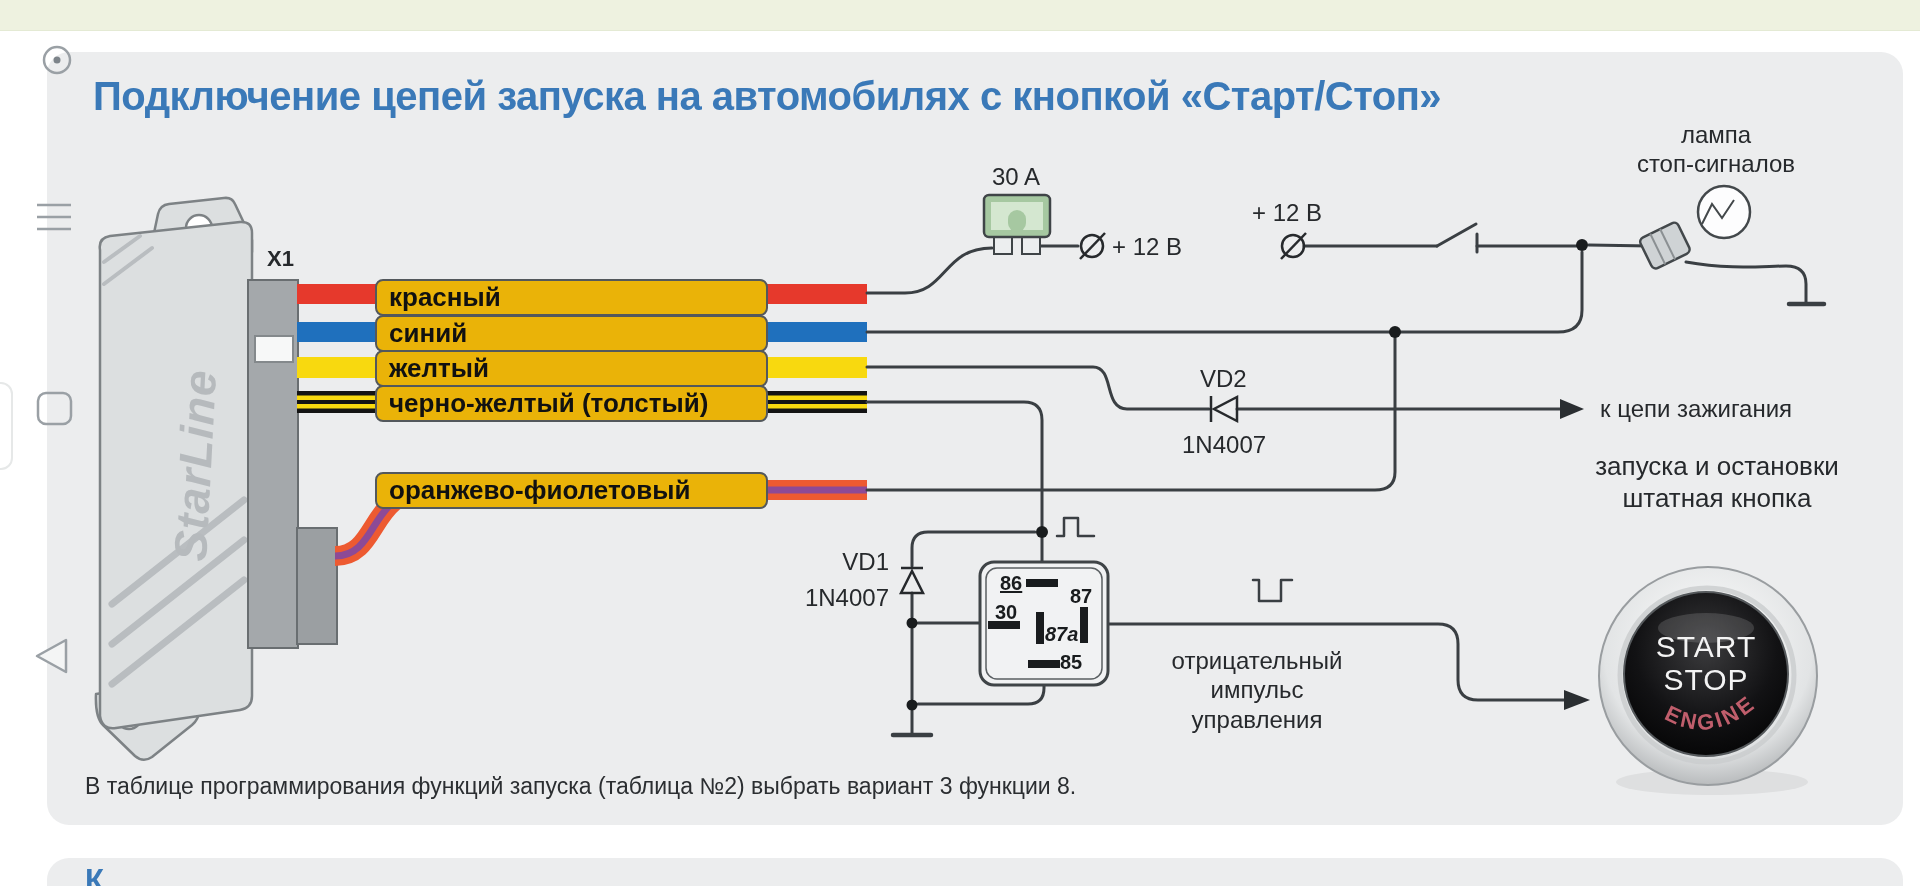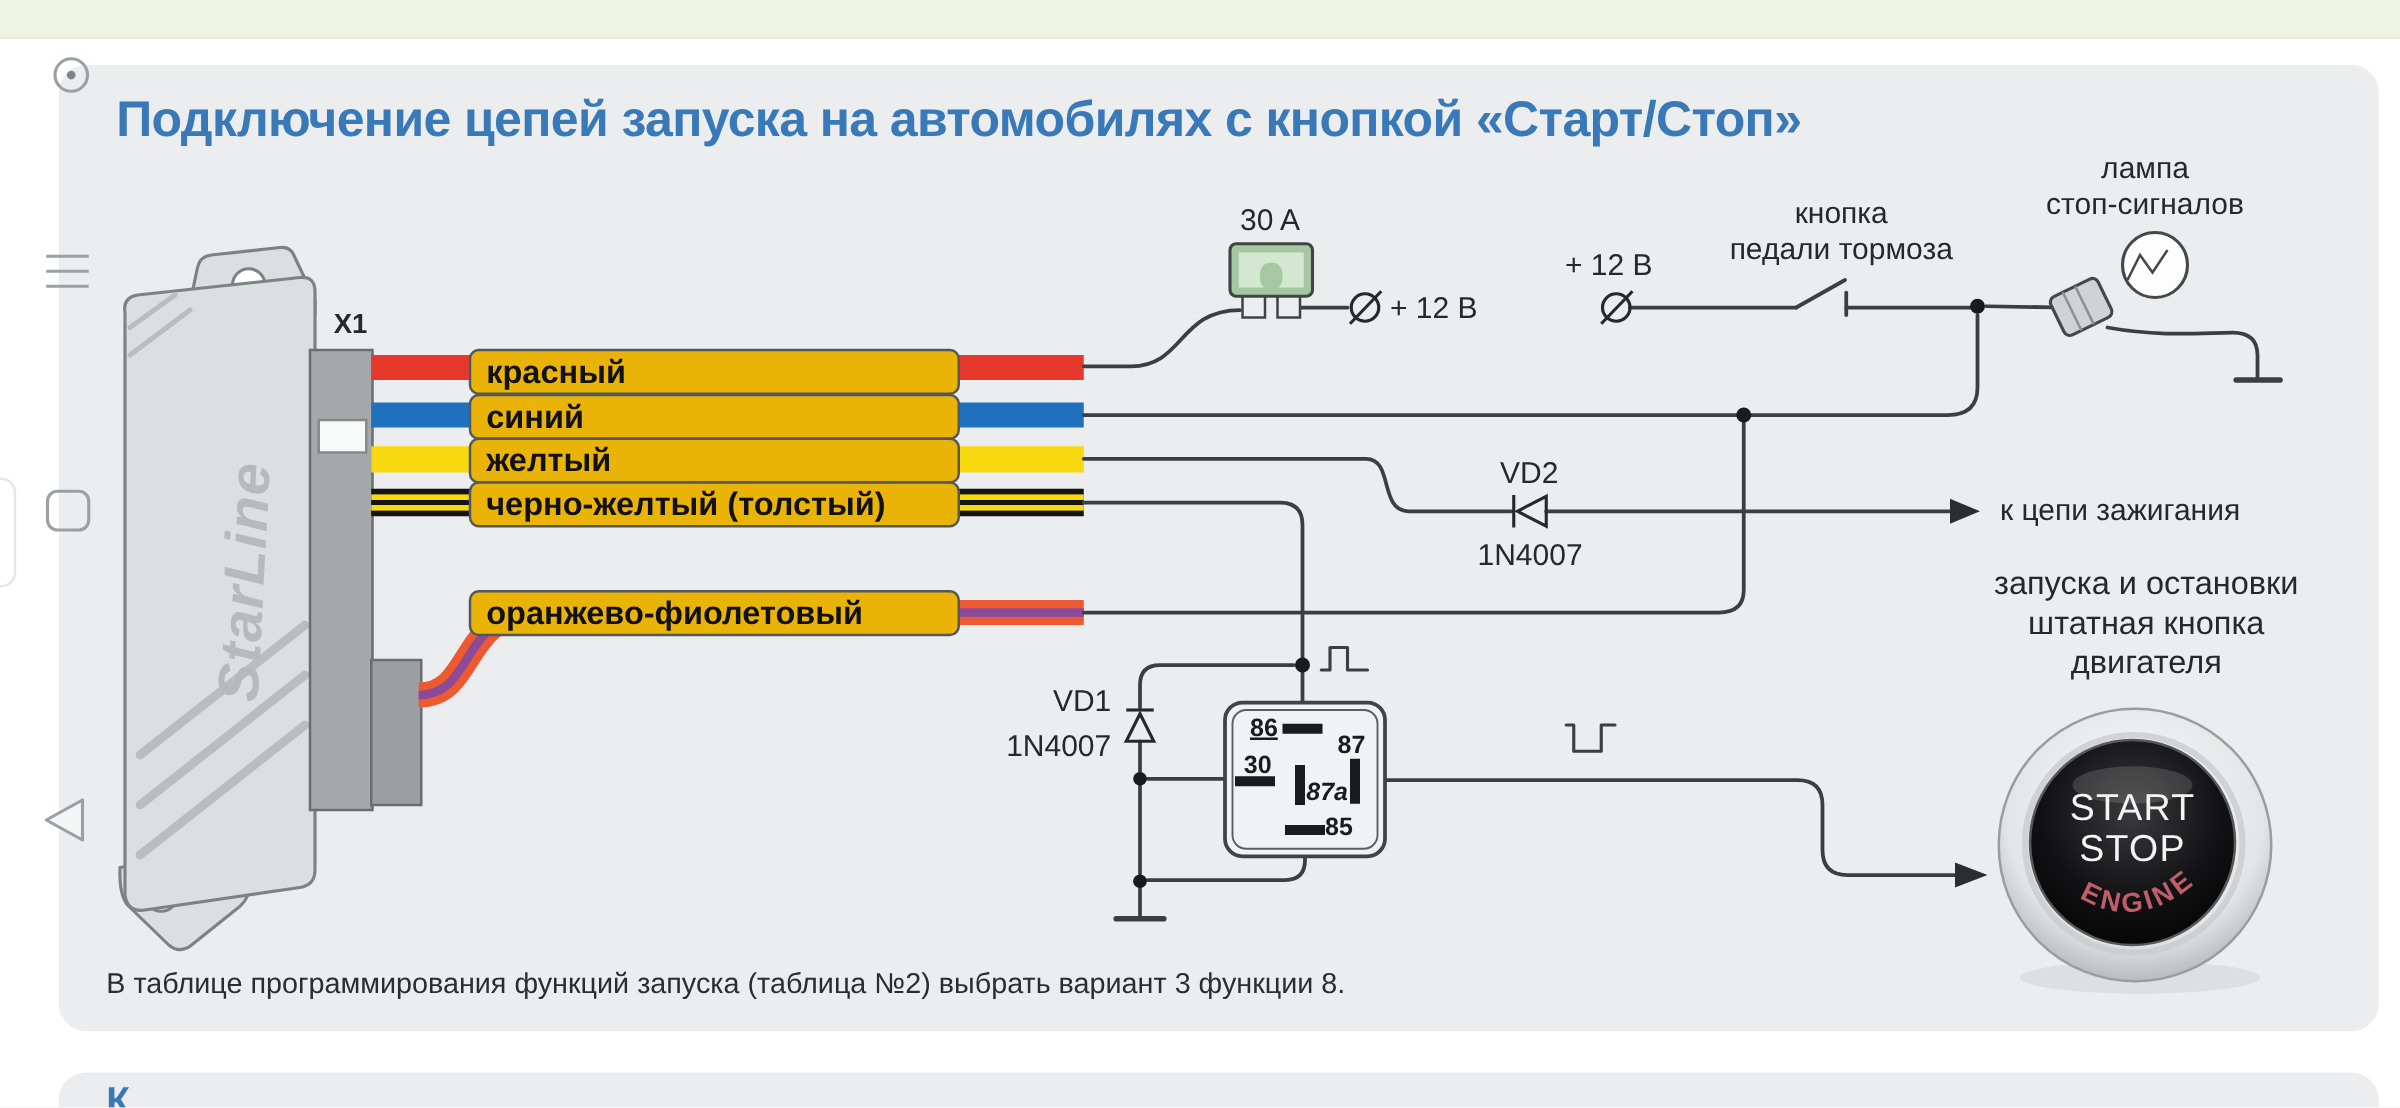--- a/index.html
+++ b/index.html
@@ -207,49 +207,49 @@
   <div class="wirebox" style="top:279px;">красный</div>
   <div class="wirebox" style="top:315px;">синий</div>
   <div class="wirebox" style="top:350px;">желтый</div>
   <div class="wirebox" style="top:385px;">черно-желтый (толстый)</div>
   <div class="wirebox" style="top:472px;">оранжево-фиолетовый</div>
 
   <div class="t center" style="left:1016px;top:162px;">30 A</div>
   <div class="t" style="left:1112px;top:232px;">+ 12 В</div>
   <div class="t center" style="left:1287px;top:198px;">+ 12 В</div>
 
-  <div class="t center" style="left:1473px;top:156px;">
-    <div>кнопка</div>
-    <div>педали тормоза</div>
-  </div>
 
   <div class="t center" style="left:1716px;top:120px;">
     <div>лампа</div>
     <div>стоп-сигналов</div>
   </div>
 
   <div class="t" style="left:1200px;top:364px;">VD2</div>
   <div class="t" style="left:1182px;top:430px;">1N4007</div>
 
   <div class="t" style="left:769px;top:547px;width:120px;text-align:right;">VD1</div>
   <div class="t" style="left:769px;top:583px;width:120px;text-align:right;">1N4007</div>
 
   <div class="t" style="left:1600px;top:394px;">к цепи зажигания</div>
 
   <div class="t pin" style="left:1000px;top:571px;text-decoration:underline;">86</div>
   <div class="t pin" style="left:1070px;top:584px;">87</div>
   <div class="t pin" style="left:995px;top:600px;">30</div>
   <div class="t pin" style="left:1045px;top:622px;font-style:italic;">87a</div>
   <div class="t pin" style="left:1060px;top:650px;">85</div>
 
+  <div class="t center" style="left:1257px;top:646px;">
+    <div>отрицательный</div>
+    <div>импульс</div>
+    <div>управления</div>
+  </div>
 
   <div class="t center" style="left:1717px;top:451px;font-size:26px;">
     <div>запуска и остановки</div>
     <div>штатная кнопка</div>
-    <div>двигателя</div>
   </div>
 
   <div class="btxt" style="left:1706px;top:630px;">START</div>
   <div class="btxt" style="left:1706px;top:663px;">STOP</div>
 
   <div class="t note" style="left:85px;top:772px;">В таблице программирования функций запуска (таблица №2) выбрать вариант 3 функции 8.</div>
 
   <div class="t" style="left:85px;top:862px;font-size:31px;font-weight:bold;color:#3a79b8;">К</div>
 </div>
 

